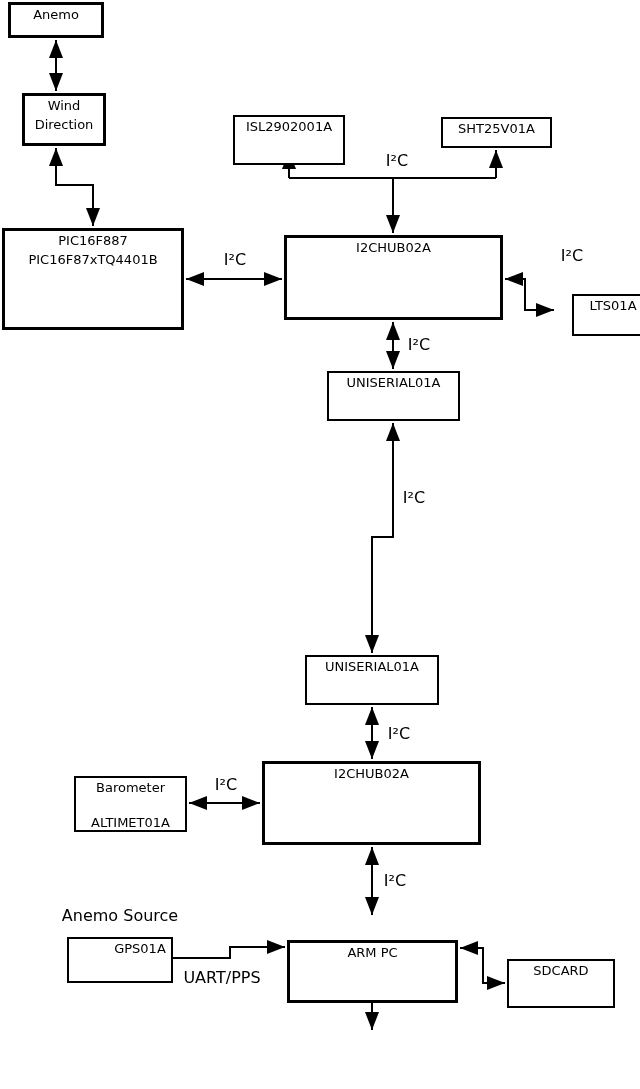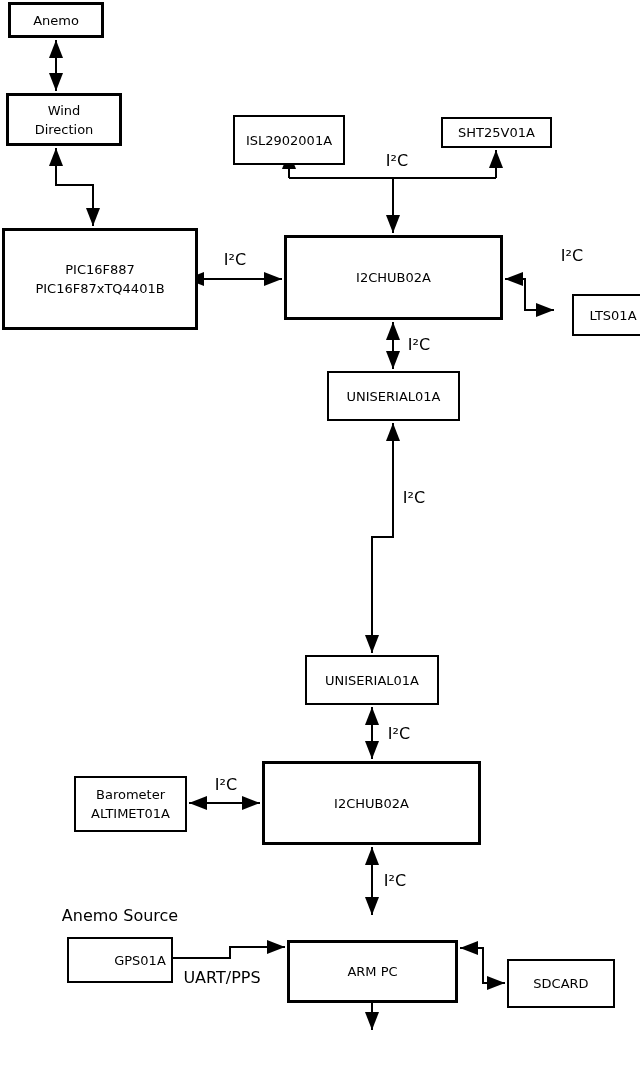--- a/index.html
+++ b/index.html
@@ -10,45 +10,45 @@
     font-family:"DejaVu Sans", sans-serif;
     color:#000;
     overflow:hidden;
   }
   svg.wires{position:absolute;left:0;top:0;width:640px;height:1089px;}
   .node{
     position:absolute;
     background:#ffffff;
     border:2px solid #000;
     display:flex;flex-direction:column;
-    align-items:center;justify-content:center;
+    align-items:center;justify-content:flex-start;
     text-align:center;
     font-size:13px;line-height:19px;
     box-sizing:border-box;
     white-space:nowrap;
   }
   .thick{border-width:3px;}
   .elabel{
     position:absolute;
     font-size:16px;line-height:15px;
     transform:translateX(-50%);
     white-space:nowrap;
     background:transparent;
   }
   
   .n-anemo      {left:8px;   top:2px;    width:96px;  height:36px;}
-  .n-wind       {left:6px;   top:93px;   width:116px; height:53px;}
-  .n-pic        {left:2px;   top:228px;  width:196px; height:102px;}
+  .n-wind       {left:22px;   top:93px;   width:84px; height:53px;}
+  .n-pic        {left:2px;   top:228px;  width:182px; height:102px;}
   .n-isl        {left:233px; top:115px;  width:112px; height:50px;}
   .n-sht        {left:441px; top:117px;  width:111px; height:31px;}
   .n-hub1       {left:284px; top:235px;  width:219px; height:85px;}
   .n-lts        {left:572px; top:294px;  width:82px;  height:42px;}
   .n-uni1       {left:327px; top:371px;  width:133px; height:50px;}
   .n-uni2       {left:305px; top:655px;  width:134px; height:50px;}
-  .n-baro       {left:74px;  top:776px;  width:113px; height:56px;}
+  .n-baro       {left:74px;  top:776px;  width:113px; height:56px;gap:16px;}
   .n-hub2       {left:262px; top:761px;  width:219px; height:84px;}
   .n-gps        {left:67px;  top:937px;  width:106px; height:46px;padding-left:40px;}
   .n-arm        {left:287px; top:917px;  width:171px; height:63px;margin-top:23px;}
   .n-sd         {left:507px; top:959px;  width:108px; height:49px;}
   .n-usb        {left:282px; top:1032px; width:180px; height:56px;}
   
   .l-i2c-pic    {left:235px; top:252px;}
   .l-i2c-sens   {left:397px; top:153px;}
   .l-i2c-lts    {left:572px; top:248px;}
   .l-i2c-hub-u1 {left:419px; top:337px;}

